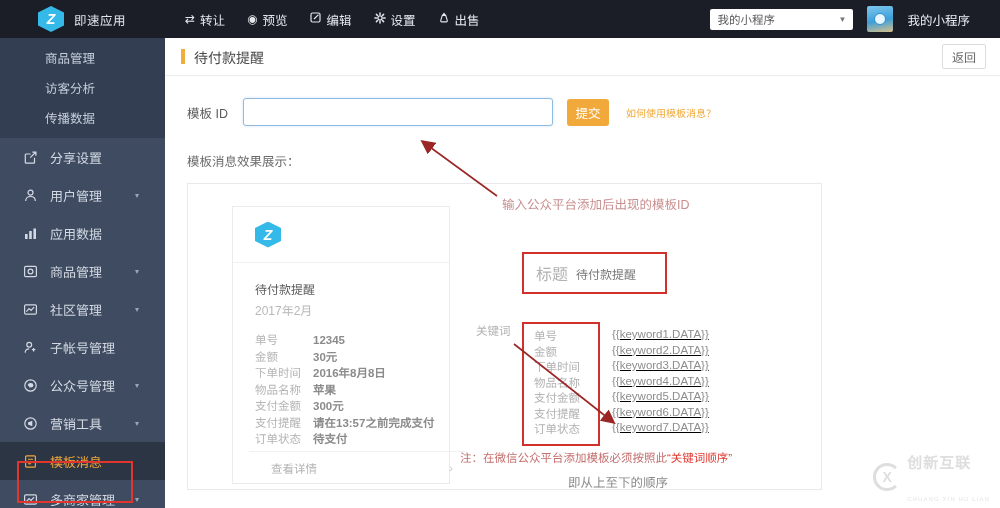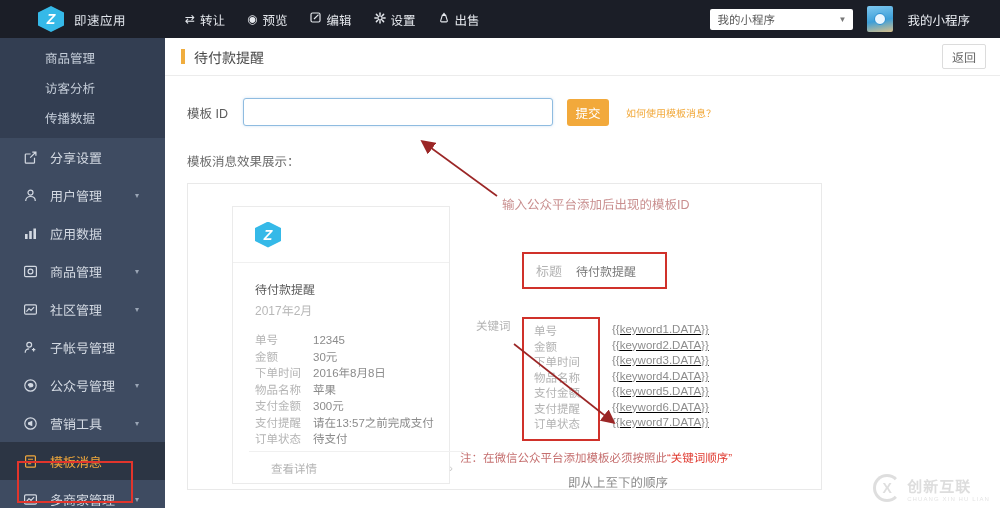--- a/index.html
+++ b/index.html
@@ -123,36 +123,36 @@
     clip-path: polygon(50% 0%, 100% 25%, 100% 75%, 50% 100%, 0% 75%, 0% 25%);
     display: flex; align-items: center; justify-content: center;
     color: #fff; font-size: 14px; font-weight: bold; font-style: italic;
   }
   .msg-body { padding: 17px 0 0 22px; }
   .msg-title { font-size: 12px; color: #5d5d5d; }
   .msg-date { font-size: 12px; color: #b8b8b8; margin-top: 4px; }
   .msg-rows { margin-top: 14px; }
   .msg-row { display: flex; font-size: 11.5px; line-height: 16.5px; }
   .msg-key { width: 58px; color: #b4b4b4; flex: none; }
-  .msg-val { color: #8b8b8b; }
+  .msg-val { color: #8b8b8b; font-weight: bold; }
   .msg-foot {
     position: absolute; left: 16px; bottom: 0; width: 100%; height: 32px;
     border-top: 1px solid #f0f0f0; display: flex; align-items: center;
     padding: 0 12px 0 22px; font-size: 11.5px; color: #b4b4b4; cursor: pointer; margin-top: 22px;
   }
   .msg-foot .chev { margin-left: auto; color: #c9c9c9; font-size: 11px; }
 
   
   .explain { position: absolute; left: 288px; top: 68px; width: 340px; }
   .ex-title-row { display: flex; align-items: center; }
   .ex-key-label { font-size: 11.5px; color: #b2b2b2; width: 46px; flex: none; }
   .ex-title-box {
     border: 2px solid #d0312a; padding: 7px 0 7px 12px; width: 145px; display: flex; align-items: center;
   }
-  .ex-title-inner-key { font-size: 13px; color: #b2b2b2; width: 40px; }
+  .ex-title-inner-key { font-size: 16px; color: #b2b2b2; width: 40px; }
   .ex-title-inner-val { font-size: 12px; color: #7a7a7a; }
 
   .ex-kw-row { display: flex; margin-top: 28px; }
   .ex-kw-names {
     border: 2px solid #d0312a; padding: 5px 10px 6px 10px; width: 78px; flex: none;
   }
   .ex-kw-names div { font-size: 11.5px; line-height: 15.5px; color: #b2b2b2; }
   .ex-kw-vals { padding-left: 12px; padding-top: 5px; text-decoration: underline; }
   .ex-kw-vals div { font-size: 11.5px; line-height: 15.5px; color: #8d8d8d; }
 
@@ -174,21 +174,21 @@
   .watermark {
     position: absolute; right: 10px; bottom: 6px; display: flex; align-items: center; gap: 6px;
     opacity: .45;
   }
   .wm-logo {
     width: 28px; height: 28px; border-radius: 50%; border: 3px solid #b7b7b7;
     display: flex; align-items: center; justify-content: center;
     color: #b7b7b7; font-size: 14px; font-weight: bold;
     border-right-color: transparent;
   }
-  .wm-txt { display: flex; flex-direction: column; }
+  .wm-txt { display: flex; flex-direction: column; gap: 24px; }
   .wm-cn { font-size: 15px; color: #b5b5b5; letter-spacing: 1px; font-weight: bold; }
   .wm-en { font-size: 6px; color: #c2c2c2; letter-spacing: 1.1px; }
 </style>
 </head>
 <body>
 
 <div id="app">
 
   <div class="topbar">
     <div class="brand-zone">

